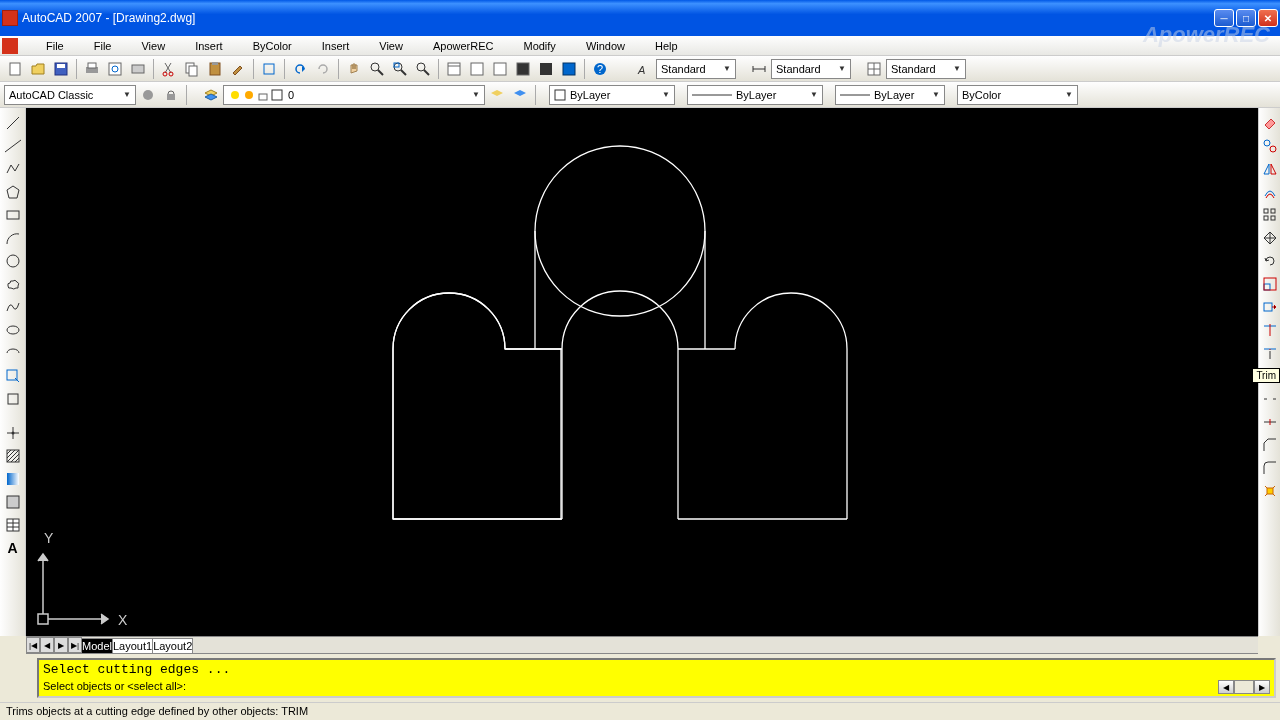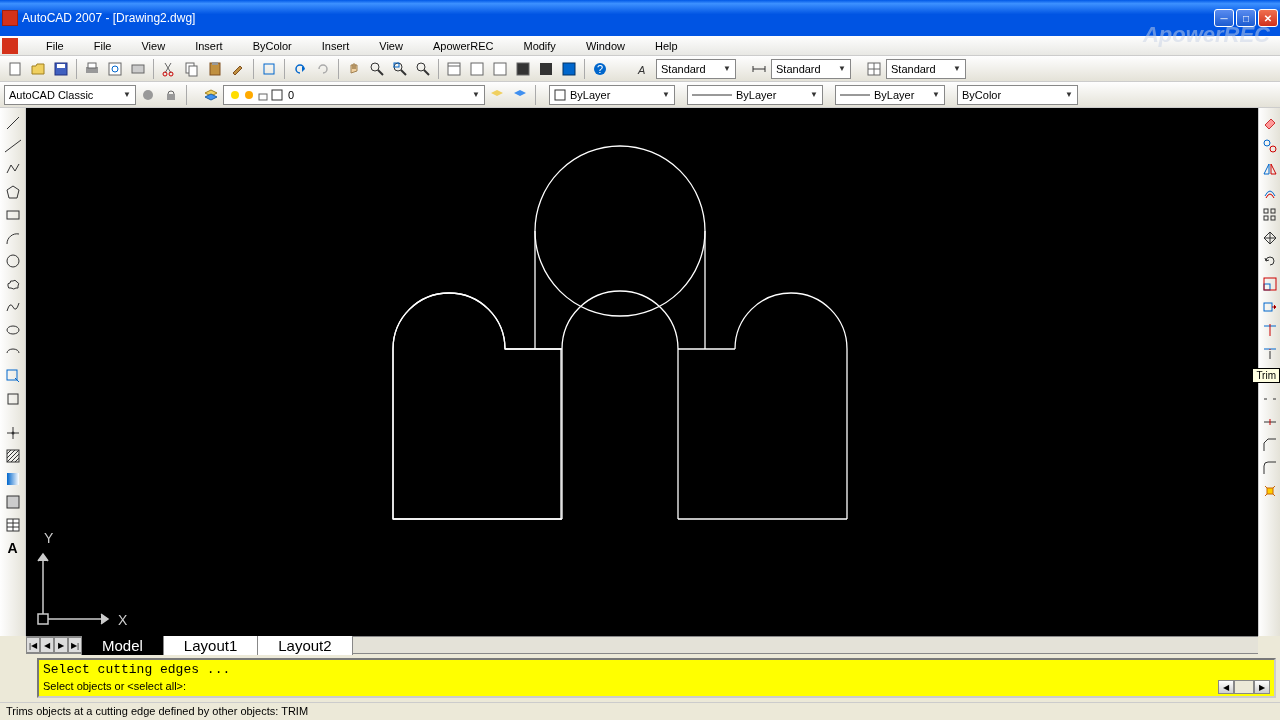--- a/index.html
+++ b/index.html
@@ -28,21 +28,21 @@
 .left-tb { width: 26px; background: linear-gradient(to right,#fefefe,#e4e2d8); display: flex; flex-direction: column; align-items: center; padding-top: 4px; gap: 1px; border-right: 1px solid #ccc; }
 .right-tb { width: 22px; background: linear-gradient(to right,#fefefe,#e4e2d8); display: flex; flex-direction: column; align-items: center; padding-top: 4px; gap: 1px; border-left: 1px solid #ccc; position: relative; }
 .tooltip-trim { position: absolute; top: 222px; right: 0px; background: #ffffe1; border: 1px solid #000; padding: 1px 3px; font-size: 10px; white-space: nowrap; margin-top: 38px; }
 .canvas { flex: 1; background: black; position: relative; overflow: hidden; }
 .canvas svg { width: 100%; height: 100%; }
 
 .axis-label { position: absolute; color: #ccc; font-size: 14px; font-family: Arial; }
 
 .tab-row { height: 18px; background: #e4e2d8; display: flex; align-items: center; border-top: 1px solid #888; border-bottom: 1px solid #888; margin-left: 26px; margin-right: 22px;}
 .tab-nav { width: 14px; height: 16px; background: #ddd; border: 1px solid #888; display: flex; align-items: center; justify-content: center; font-size: 8px; cursor: pointer; }
-.tab { padding: 1px 20px; border: 1px solid #888; border-bottom: none; background: #fff; margin-left: -1px; cursor: pointer; font-size: 15px; }
+.tab { padding: 1px 0; border: 1px solid #888; border-bottom: none; background: #fff; margin-left: -1px; cursor: pointer; font-size: 11px; }
 .tab.active { background: #000; color: #fff; }
 
 .cmd-area { margin: 4px; }
 .cmd-line { background: #ffff00; padding: 2px 4px; font-family: "Courier New", monospace; font-size: 13px; height: 18px; }
 .cmd-border { border: 2px inset #ccc; margin-left: 37px; }
 
 .status-bar { height: 18px; background: #ece9d8; padding: 2px 6px; font-size: 11px; color: #000; border-top: 1px solid #ccc; }
 
 .watermark { position: absolute; top: 22px; right: 10px; font-size: 22px; color: rgba(200,210,230,0.5); font-weight: bold; font-style: italic; z-index: 100; pointer-events: none; }
 

